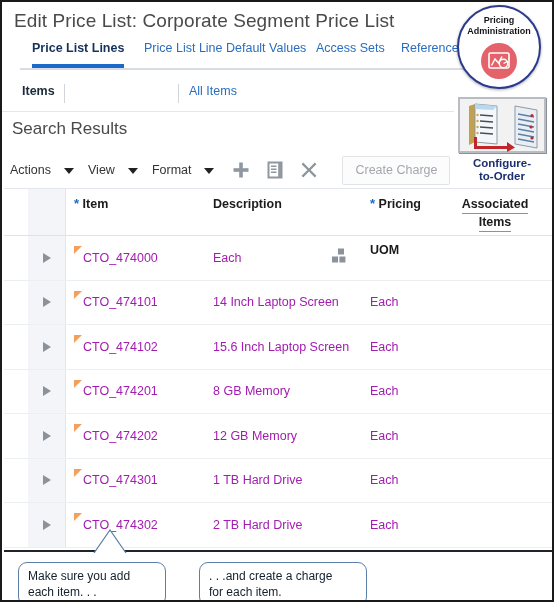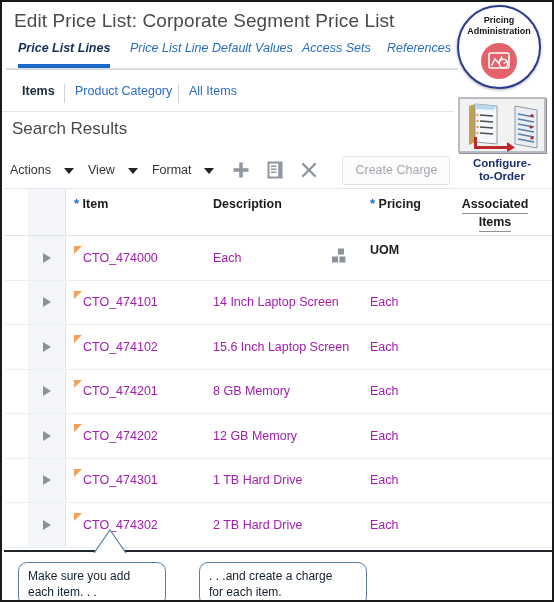--- a/index.html
+++ b/index.html
@@ -20,23 +20,22 @@
 
   
   #page-title {
     position: absolute; left: 12px; top: 8px;
     font-size: 19px; color: #4a4a4a;
     letter-spacing: .1px; white-space: nowrap;
   }
 
   
   #main-tabs {
-    position: absolute; left: 4px; top: 38px; width: 452px; height: 30px;
+    position: absolute; left: 18px; top: 38px; width: 452px; height: 30px;
     border-bottom: 2px solid #d8dde3;
-    font-style: italic;
   }
   #main-tabs .tab {
     position: absolute; top: 0; height: 28px;
     font-size: 12.5px; line-height: 17px;
     white-space: nowrap; cursor: pointer;
     color: #2a6dc0;
   }
   #main-tabs .tab.active {
     color: #16315c; font-weight: bold;
     border-bottom: 4px solid #1b6ac9;
@@ -230,21 +229,20 @@
   <div id="main-tabs">
     <div class="tab active" style="left:12px;">Price List Lines</div>
     <div class="tab" style="left:124px;">Price List Line Default Values</div>
     <div class="tab" style="left:296px;">Access Sets</div>
     <div class="tab" style="left:381px;">References</div>
   </div>
 
   <div id="sub-tabs">
     <div class="subtab active" style="left:10px;">Items</div>
     <div class="divider" style="left:62px;"></div>
-    <div class="subtab" style="left:63px;">Product Category</div>
     <div class="divider" style="left:176px;"></div>
     <div class="subtab" style="left:177px;">All Items</div>
   </div>
 
   <div id="search-results-title">Search Results</div>
 
   <div id="toolbar">
     <div class="menu-btn">
       <span>Actions</span>
       <span class="caret"></span>

